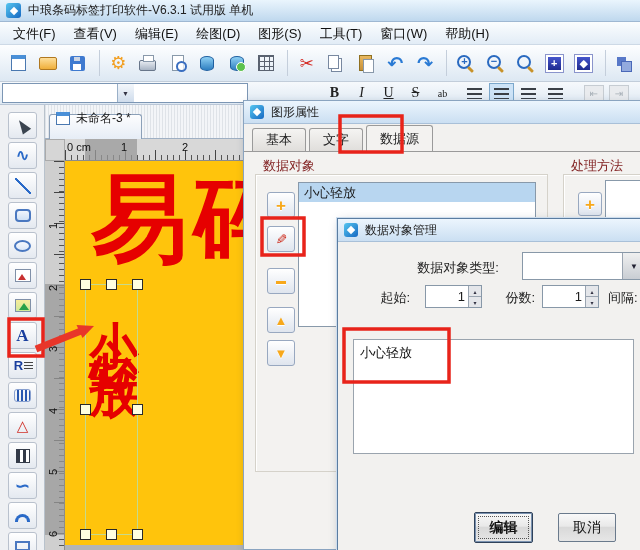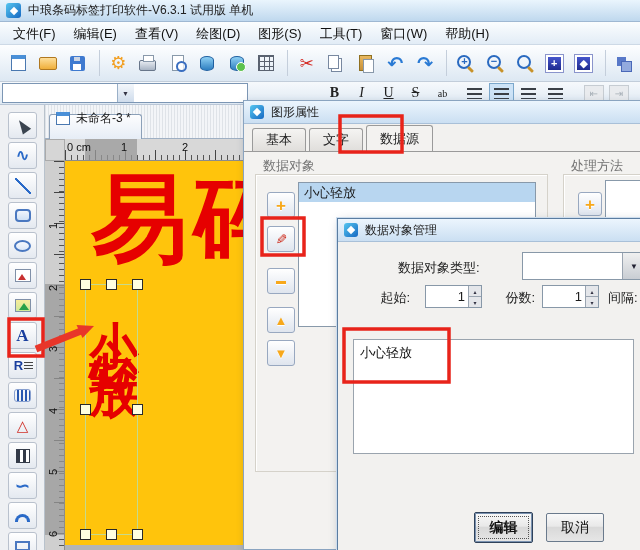--- a/index.html
+++ b/index.html
@@ -144,21 +144,21 @@
     background:linear-gradient(#ecf5fd,#cbdff2);border-bottom:1px solid #a9c0d8;
     display:flex;align-items:center;padding-left:6px;gap:7px;font-size:12px;color:#222;}
   .dlg-titlebar .applogo{width:14px;height:14px;}
 
   .dialog1{left:243px;top:100px;width:402px;height:450px;border:1px solid #8aa4c0;box-shadow:2px 3px 8px rgba(40,60,90,.25);z-index:20;}
   .tabs-row{position:absolute;left:8px;top:24px;height:26px;display:flex;align-items:flex-end;gap:3px;z-index:2;}
   .tab{height:23px;padding:0 13px;display:flex;align-items:center;font-size:13px;
     background:linear-gradient(#f5f4f2,#e0dedb);border:1px solid #9a9a9a;border-bottom:none;border-radius:3px 3px 0 0;color:#222;}
   .tab.active{height:26px;background:#f3f2f0;position:relative;z-index:3;}
   .dlg-pane{position:absolute;left:0;top:50px;right:0;bottom:0;background:#f3f2f0;border-top:1px solid #9a9a9a;}
-  .grp-label{position:absolute;font-size:13px;color:#737373;}
+  .grp-label{position:absolute;font-size:13px;color:#7f1d1d;}
   .grp-box{position:absolute;border:1px solid #d5d2ca;box-shadow:1px 1px 0 #fff inset;}
   .side-btn{position:absolute;width:28px;height:26px;border:1px solid #98a8c0;border-radius:3px;
     background:linear-gradient(#ffffff,#dfe5ee);display:flex;align-items:center;justify-content:center;}
   [data-icon="plus-icon"]{color:#f7a81b;font-size:17px;font-weight:900;text-shadow:0 1px 0 #fff;}
   [data-icon="pencil-icon"]{color:#cc2818;font-size:14px;transform:rotate(90deg);}
   [data-icon="minus-icon"]{color:#f7a81b;font-size:10px;text-shadow:0 1px 0 #fff;}
   [data-icon="up-arrow-icon"],[data-icon="down-arrow-icon"]{color:#f7a81b;font-size:13px;text-shadow:0 1px 0 #fff;}
   .listbox{position:absolute;background:#fff;border:1px solid #8899aa;overflow:hidden;}
   .list-row{height:19px;line-height:19px;padding-left:5px;font-size:13px;}
   .list-row.sel{background:#b8d6f0;}
@@ -190,22 +190,22 @@
 
 <div class="screen">
 
   <div class="titlebar">
     <span class="applogo"></span>
     <span class="title-text">中琅条码标签打印软件-V6.3.1 试用版 单机</span>
   </div>
 
   <div class="menubar" id="menubar">
       <span class="menu-item">文件(F)</span>
+      <span class="menu-item">查看(V)</span>
       <span class="menu-item">编辑(E)</span>
-      <span class="menu-item">查看(V)</span>
       <span class="menu-item">绘图(D)</span>
       <span class="menu-item">图形(S)</span>
       <span class="menu-item">工具(T)</span>
       <span class="menu-item">窗口(W)</span>
       <span class="menu-item">帮助(H)</span>
     </div>
 
   <div class="toolbar1" id="toolbar1">
       <span class="tb-btn">
         <span class="ticon" data-icon="new-document-icon"></span>
@@ -430,21 +430,21 @@
           <span class="ticon" data-icon="down-arrow-icon">▼</span>
         </div>
       </div>
   </div>
 
   <div class="dialog dialog2">
     <div class="dlg-titlebar">
       <span class="applogo"></span>
       <span>数据对象管理</span>
     </div>
-    <span class="fld-label" style="left:60px;top:40px;width:120px;text-align:left;">数据对象类型:</span>
+    <span class="fld-label" style="left:60px;top:40px;width:120px;text-align:center;">数据对象类型:</span>
     <div class="combo2">
       <span class="combo2-arrow"></span>
     </div>
     <span class="fld-label" style="left:30px;top:70px;width:42px;text-align:right;">起始:</span>
     <div class="spin" style="left:87px;top:66px;">
       <span class="spin-val">1</span>
       <span class="spin-btns">
           <span class="su"></span>
           <span class="sd"></span>
         </span>
@@ -453,21 +453,21 @@
     <div class="spin" style="left:204px;top:66px;">
       <span class="spin-val">1</span>
       <span class="spin-btns">
           <span class="su"></span>
           <span class="sd"></span>
         </span>
     </div>
     <span class="fld-label" style="left:270px;top:70px;width:45px;">间隔:</span>
     <div class="textarea">小心轻放</div>
     <div class="dlg-btn default" style="left:136px;top:293px;font-weight:bold;">编辑</div>
-    <div class="dlg-btn" style="left:208px;top:294px;">取消</div>
+    <div class="dlg-btn" style="left:220px;top:294px;">取消</div>
   </div>
 
   <svg class="annot" viewBox="0 0 640 550">
     <rect x="9" y="319" width="34" height="37" fill="none" stroke="#e8231a" stroke-width="3.5"></rect>
     <line x1="36" y1="349" x2="81" y2="331" stroke="#e8362a" stroke-width="7"></line>
     <polygon points="94,326 82.5,338 76.5,325" fill="#e8362a"></polygon>
     <rect x="340" y="116" width="62" height="36" fill="none" stroke="#e8231a" stroke-width="3.5"></rect>
     <rect x="262" y="218" width="42" height="37" fill="none" stroke="#e8231a" stroke-width="3.5"></rect>
     <rect x="344" y="329" width="105" height="53" fill="none" stroke="#e8231a" stroke-width="3.5"></rect>
   </svg>

